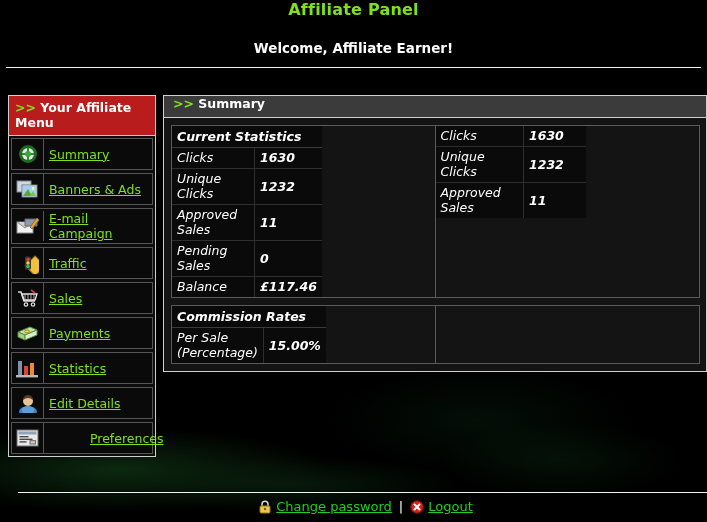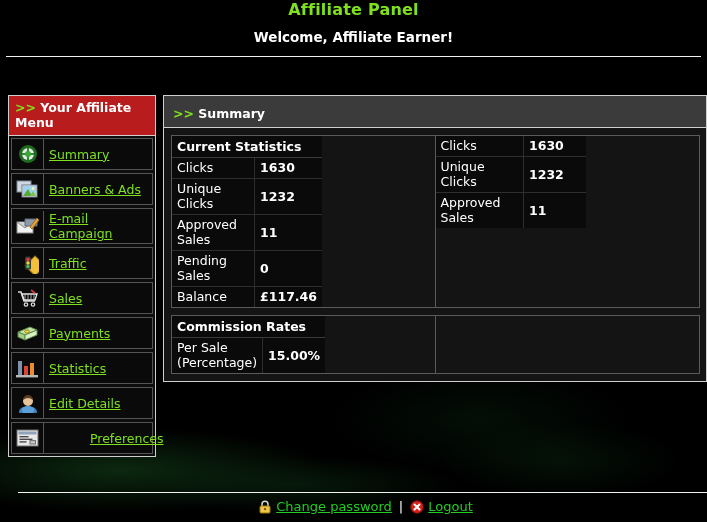--- a/index.html
+++ b/index.html
@@ -29,21 +29,21 @@
     font-size: 16px;
     font-weight: bold;
     letter-spacing: .2px;
     line-height: 20px;
   }
   .welcome {
     color: #ffffff;
     font-size: 13.5px;
     font-weight: bold;
     line-height: 18px;
-    margin-top: 8px;
+    margin-top: 19px;
   }
   .hr-top {
     margin: 10px 6px 0 6px;
     height: 1px;
     background: #f2f2f2;
   }
 
   
   .body-wrap {
     position: absolute;
@@ -105,21 +105,21 @@
     width: 545px;
     border: 1px solid #cfcfcf;
     background: #141414;
   }
   .content-head {
     background: #3b3b3b;
     border-bottom: 1px solid #cfcfcf;
     color: #ffffff;
     font-size: 12.5px;
     font-weight: bold;
-    padding: 10px 8px 6px 9px;
+    padding: 0 8px 6px 9px;
     line-height: 15px;
   }
   .content-head .arrows { color: #7ee01e; }
   .content-inner { padding: 7px 6px 7px 7px; }
 
   .stat-block {
     display: flex;
     border: 1px solid #5a5a5a;
     background: #141414;
     margin-bottom: 7px;
@@ -127,20 +127,21 @@
   .stat-block:last-child { margin-bottom: 0; }
   .stat-col {
     width: 50%;
     padding: 0;
   }
   .stat-col.left { border-right: 1px solid #5a5a5a; }
   .stat-table {
     border-collapse: collapse;
     width: 150px;
     background: #4c1d95;
+    font-style: italic;
   }
   .stat-table.wide { width: 150px; }
   .stat-table th {
     text-align: left;
     background: #0a0a0a;
     color: #ffffff;
     font-size: 12.5px;
     font-weight: bold;
     padding: 3px 5px 3px 5px;
     border-bottom: 1px solid #3a3a3a;

